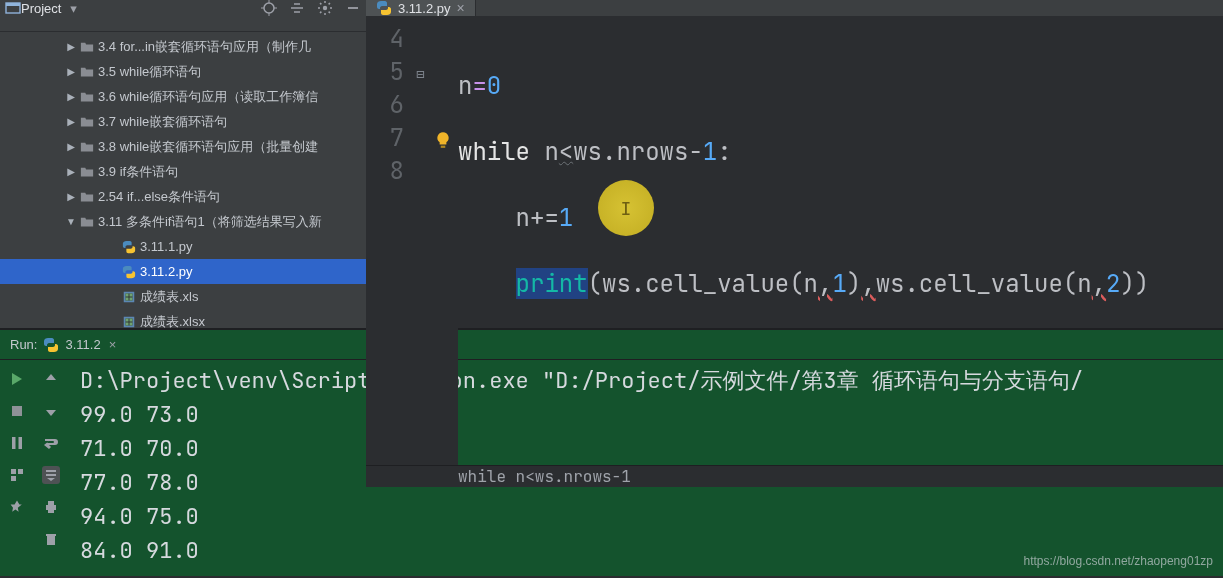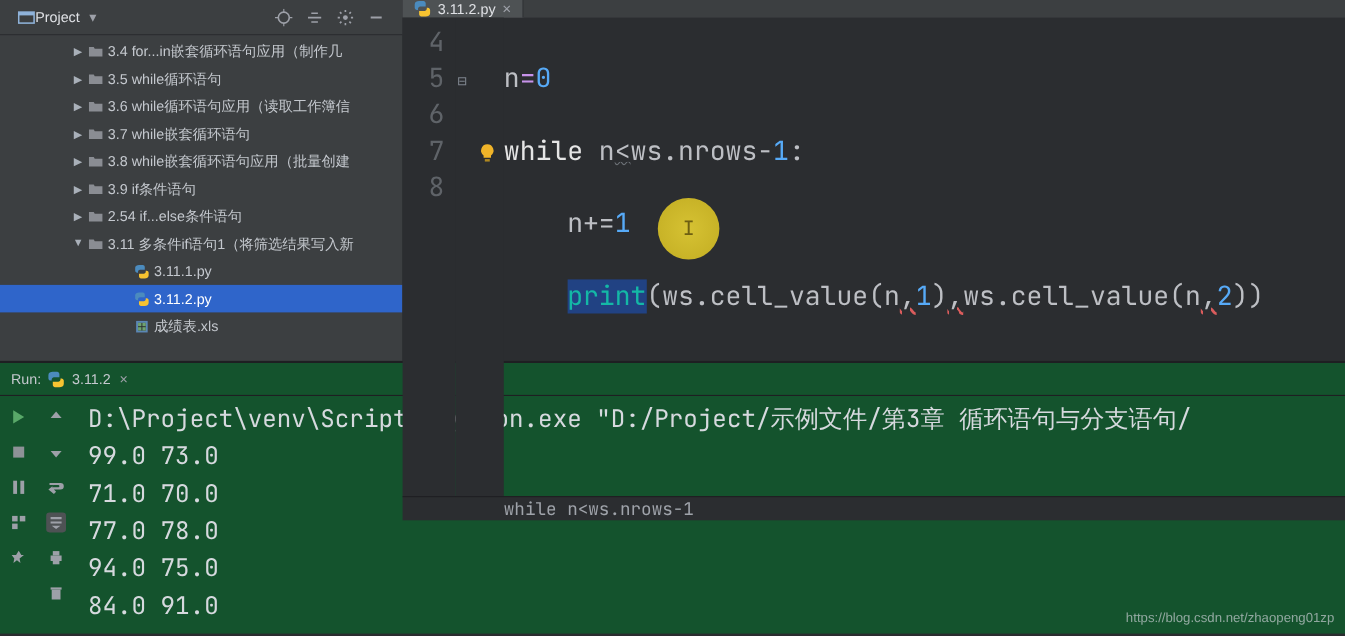--- a/index.html
+++ b/index.html
@@ -7,22 +7,22 @@
   width: 1223px; height: 578px;
   background: #2b2d30;
   font-family: "Segoe UI", Arial, sans-serif;
   color: #bbbbbb;
   overflow: hidden;
   position: relative;
 }
 .top-area { display: flex; height: 328px; }
 .sidebar { width: 366px; background: #3c3f41; display: flex; flex-direction: column; }
 .sidebar-header {
-  height: 32px; display: flex; align-items: center;
-  padding: 0 16px; border-bottom: 1px solid #2b2d30;
+  height: 32px; display: flex; align-items: flex-start;
+  padding: 0 5px; border-bottom: 1px solid #2b2d30;
   background: #3c3f41;
 }
 .sb-title { display: flex; align-items: center; gap: 4px; flex: 1; color: #dfe1e5; font-size: 13px; }
 .sb-icons { display: flex; gap: 12px; align-items: center; }
 .icon { width: 16px; height: 16px; display: inline-flex; align-items: center; justify-content: center; color: #9da0a8; }
 .icon svg { width: 16px; height: 16px; }
 .tree { flex: 1; overflow: hidden; padding-top: 2px; }
 .tree-row {
   height: 25px; display: flex; align-items: center;
   font-size: 13px; color: #c4c8ce; white-space: nowrap;
@@ -41,21 +41,21 @@
   font-size: 13px; color: #dfe1e5;
 }
 .tab .close { color:#9da0a8; font-size:14px; }
 .code-area { flex: 1; display: flex; font-family: "JetBrains Mono","Consolas",monospace; font-size: 24px; line-height: 33px; position: relative; }
 .gutter-nums { width: 48px; text-align: right; padding: 6px 10px 0 0; color: #5f6368; background:#2b2d30; }
 .gutter-marks { width: 44px; background:#2b2d30; position:relative; }
 .fold { position:absolute; left: 2px; color:#7d838c; font-size:14px; }
 .fold.at-5 { top: 42px; }
 .bulb { position:absolute; left: 20px; top: 108px; width:18px; height:18px; }
 .bulb svg { width:18px; height:18px; }
-.code-lines { flex:1; padding-top:6px; color:#bdbfc4; white-space: pre; position:relative; }
+.code-lines { flex:1; padding-top:20px; color:#bdbfc4; white-space: pre; position:relative; }
 .orange { color:#e5e5e5; }
 .blue { color:#57aaf7; }
 .purple { color:#c792ea; }
 .call { color:#b8bdc4; }
 .sel { background:#214283; color:#14b8a6; }
 .wavy { text-decoration: underline wavy #6c7176; text-decoration-thickness:1px; }
 .err { text-decoration: underline wavy #db5c5c; }
 .cursor-spot {
   position:absolute; left: 140px; top: 164px;
   width: 56px; height: 56px; border-radius: 50%;
@@ -236,20 +236,34 @@
             <svg viewBox="0 0 16 16">
               <rect x="2" y="2" width="12" height="12" fill="#5b87b4"></rect>
               <rect x="4" y="4" width="8" height="8" fill="#2b2d30"></rect>
               <rect x="4" y="4" width="3.5" height="3.5" fill="#6fa26f"></rect>
               <rect x="8.5" y="4" width="3.5" height="3.5" fill="#6fa26f"></rect>
               <rect x="4" y="8.5" width="3.5" height="3.5" fill="#6fa26f"></rect>
               <rect x="8.5" y="8.5" width="3.5" height="3.5" fill="#6fa26f"></rect>
             </svg>
           </span>
           <span class="label">成绩表.xls</span>
+        </div>
+        <div class="tree-row" style="padding-left: 106px;">
+          <span class="arrow"></span>
+          <span class="file-icon">
+            <svg viewBox="0 0 16 16">
+              <rect x="2" y="2" width="12" height="12" fill="#5b87b4"></rect>
+              <rect x="4" y="4" width="8" height="8" fill="#2b2d30"></rect>
+              <rect x="4" y="4" width="3.5" height="3.5" fill="#6fa26f"></rect>
+              <rect x="8.5" y="4" width="3.5" height="3.5" fill="#6fa26f"></rect>
+              <rect x="4" y="8.5" width="3.5" height="3.5" fill="#6fa26f"></rect>
+              <rect x="8.5" y="8.5" width="3.5" height="3.5" fill="#6fa26f"></rect>
+            </svg>
+          </span>
+          <span class="label">成绩表.xlsx</span>
         </div>
       </div>
   </div>
 
   <div class="editor">
     <div class="tab-bar">
       <div class="tab">
         <span class="icon">
             <svg viewBox="0 0 16 16">
               <path d="M5 1h4c1 0 2 1 2 2v3H6c-1 0-2 1-2 2v1H3c-1 0-2-1-2-2V4c0-2 2-3 4-3z" fill="#4b8bbe"></path>

